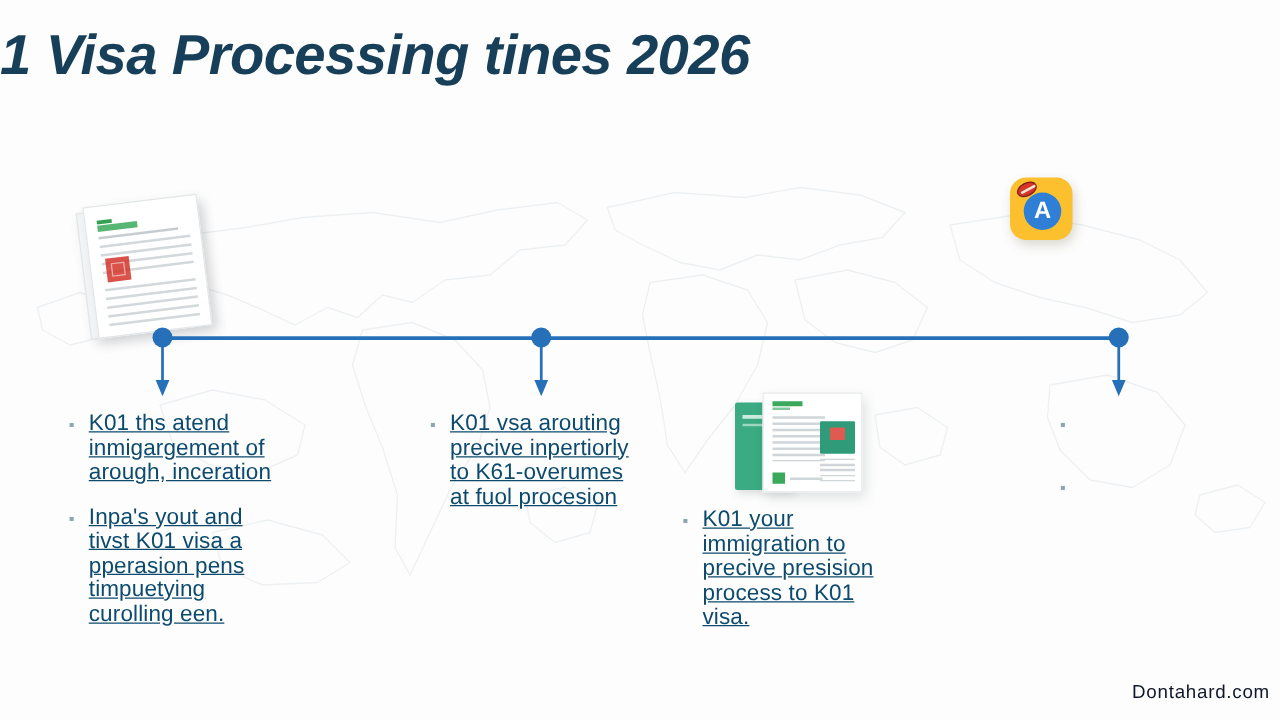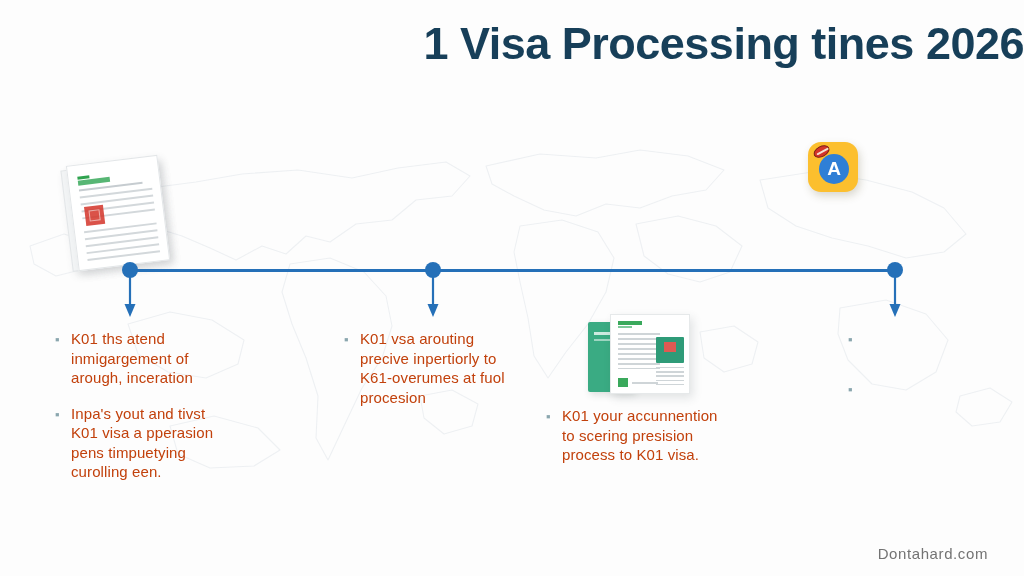--- a/index.html
+++ b/index.html
@@ -24,26 +24,27 @@
     opacity: 0.5;
     pointer-events: none;
   }
   #world-map svg { width: 100%; height: 100%; display: block; }
 
   
   .slide-title {
     position: absolute;
     left: 0; top: 18px;
     width: 1024px;
-    text-align: right;
+    text-align: left;
     font-size: 45px;
     font-weight: bold;
     letter-spacing: -0.5px;
     color: #173f59;
     white-space: nowrap;
+    font-style: italic;
   }
 
   
   .timeline-line {
     position: absolute;
     left: 130px; top: 269px;
     width: 765px; height: 3px;
     background: #2570b8;
     border-radius: 2px;
   }
@@ -67,24 +68,25 @@
   .bullet-block { display: flex; margin-bottom: 16px; }
   .bullet-mark {
     flex: 0 0 auto;
     width: 16px;
     color: #8aa6ae;
     font-size: 13px;
     line-height: 19px;
     padding-top: 1px;
   }
   .bullet-text {
-    font-size: 15px;
+    font-size: 18px;
     line-height: 19.5px;
-    color: #c2410c;
+    color: #0c4a6e;
     letter-spacing: 0.1px;
+    text-decoration: underline;
   }
 
   
   #doc-single {
     position: absolute;
     left: 72px; top: 160px;
     width: 92px; height: 106px;
     transform: rotate(-7deg);
   }
   .paper {
@@ -192,24 +194,24 @@
     border: 1px solid #7c1f18;
   }
   #app-icon .badge::after {
     content:""; position:absolute; left:2px; top:4px;
     width:13px; height:2px; background:#f4e2d2; border-radius:2px;
   }
 
   
   .watermark {
     position: absolute;
-    right: 36px; bottom: 14px;
+    right: 8px; bottom: 14px;
     font-size: 15px;
     letter-spacing: 0.6px;
-    color: #737373;
+    color: #0f172a;
   }
 </style>
 </head>
 <body>
 
 <div id="world-map">
   <svg viewBox="0 0 1024 400" preserveAspectRatio="none">
     <g fill="none" stroke="#dfe4e9" stroke-width="1.1" stroke-linejoin="round">
       <path d="M120 108 L150 92 L196 86 L242 78 L298 74 L352 82 L398 72 L446 66 L470 80 L452 100 L416 104 L392 124 L356 128 L330 146 L306 140 L286 158 L262 150 L236 164 L210 152 L182 140 L156 132 L132 124 Z"></path>
       <path d="M290 168 L330 162 L364 176 L386 200 L392 230 L382 262 L362 292 L344 330 L328 364 L316 342 L318 300 L306 262 L292 228 L282 196 Z"></path>
@@ -339,21 +341,21 @@
         <span></span>
     </div>
     <div class="greenbox"></div>
     <div class="footline"></div>
   </div>
 </div>
 
 <div class="col" style="left:546px; top:406px; width:180px;">
   <div class="bullet-block">
     <div class="bullet-mark">▪</div>
-    <div class="bullet-text">K01 your accunnention to scering presision process to K01 visa.</div>
+    <div class="bullet-text">K01 your immigration to precive presision process to K01 visa.</div>
   </div>
 </div>
 
 <div class="col" style="left:848px; top:329px; width:140px;">
   <div class="bullet-block" style="margin-bottom:30px;">
     <div class="bullet-mark">▪</div>
   </div>
   <div class="bullet-block">
     <div class="bullet-mark">▪</div>
   </div>

